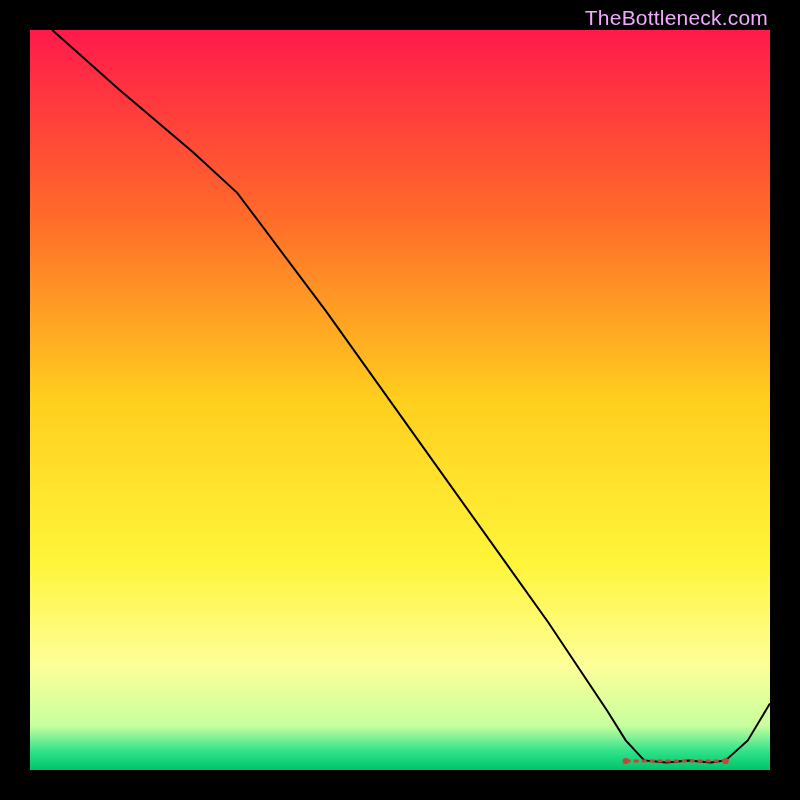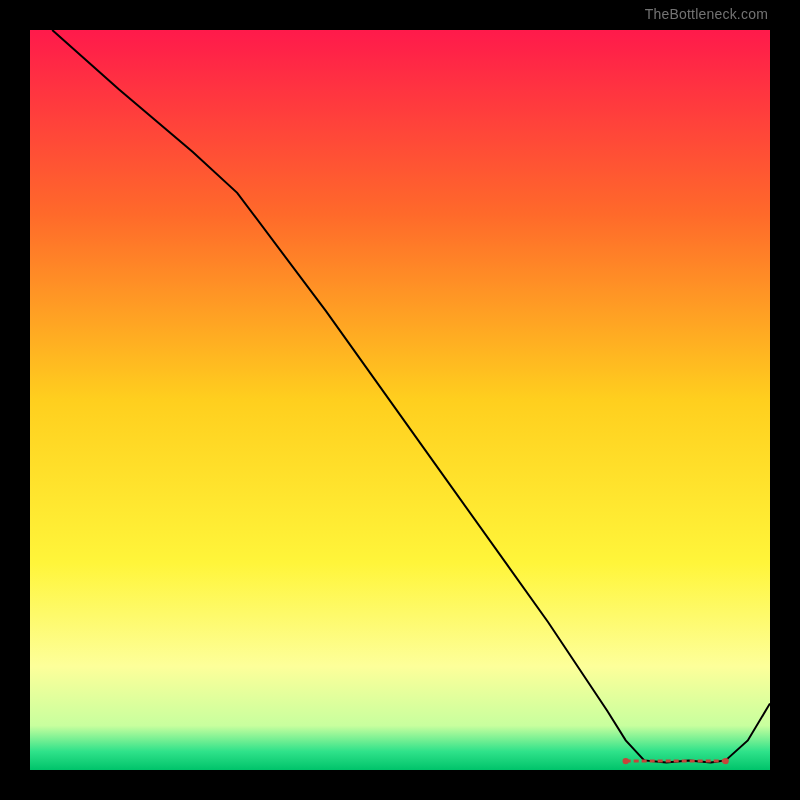--- a/index.html
+++ b/index.html
@@ -23,22 +23,22 @@
     position: absolute;
     left: 0;
     top: 0;
     width: 740px;
     height: 740px;
   }
   .watermark {
     position: absolute;
     top: 6px;
     right: 32px;
-    color: #737373;
-    font-size: 14px;
+    color: #f0abfc;
+    font-size: 21px;
     font-weight: 500;
     letter-spacing: 0.2px;
   }
 </style>
 </head>
 <body>
 
 <div class="watermark">TheBottleneck.com</div>
 
 <div class="frame">

